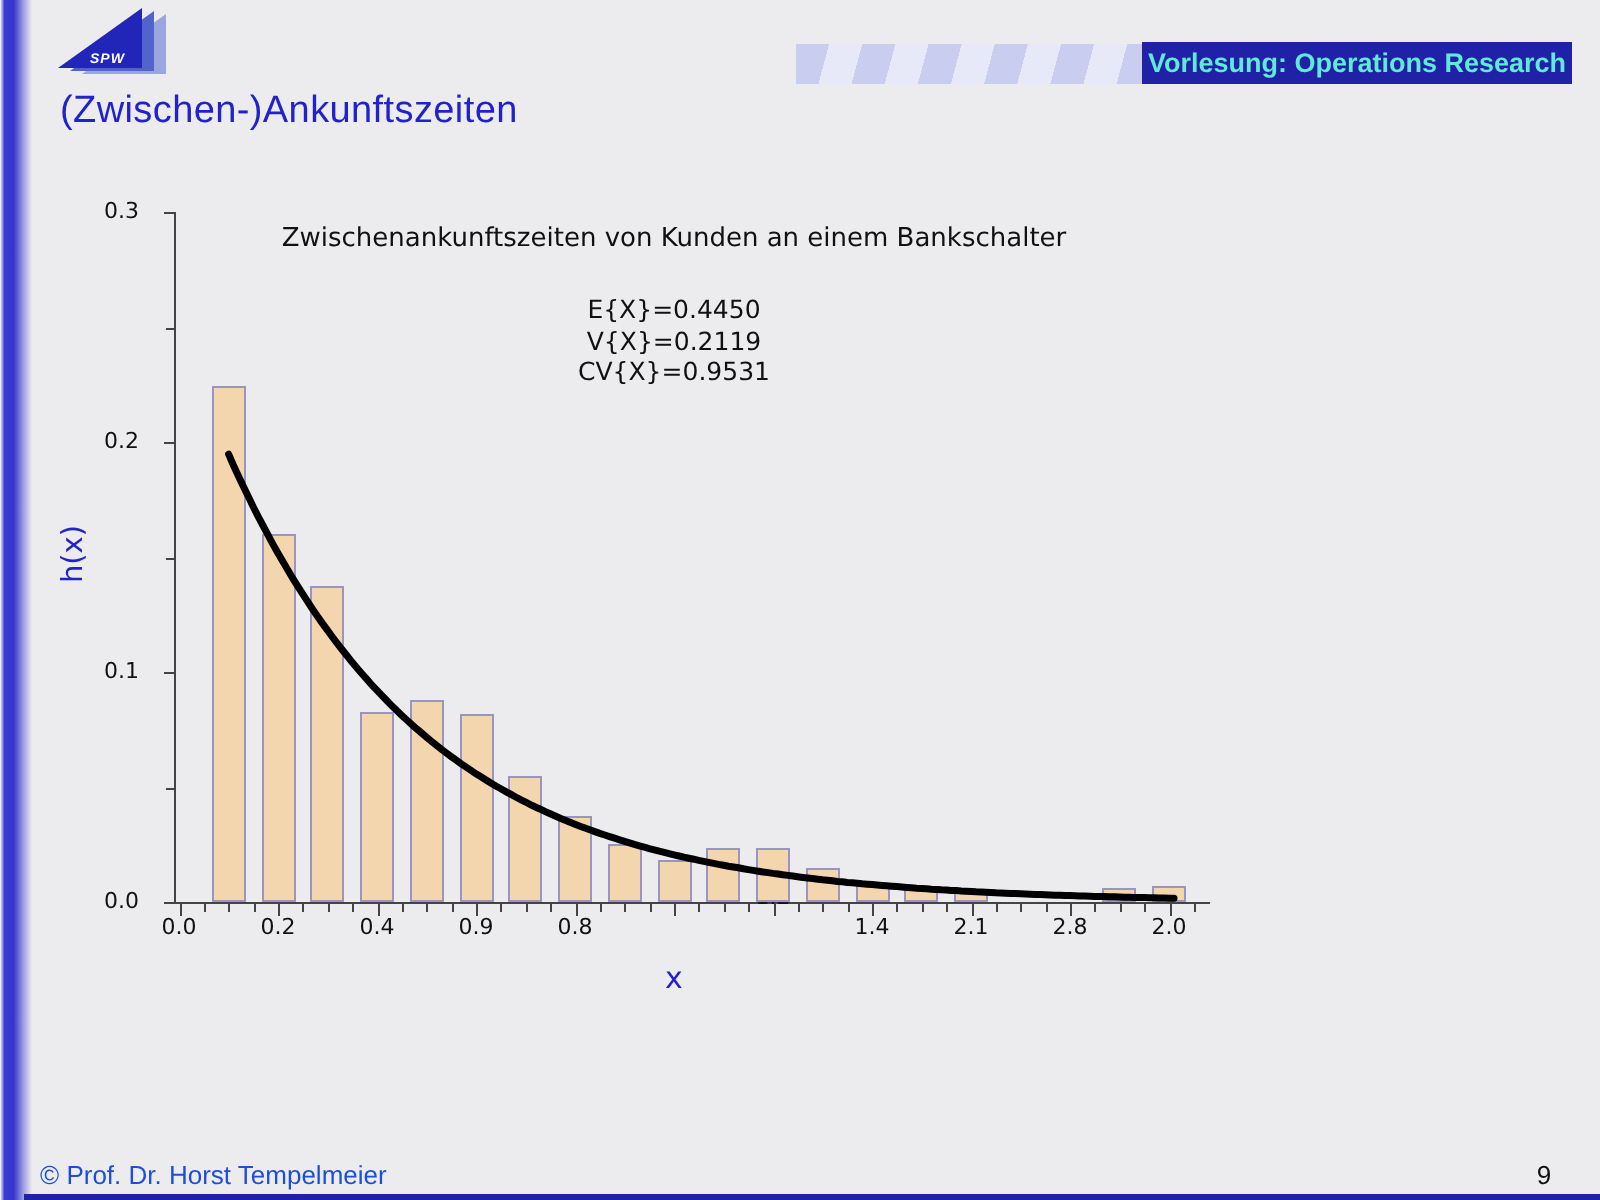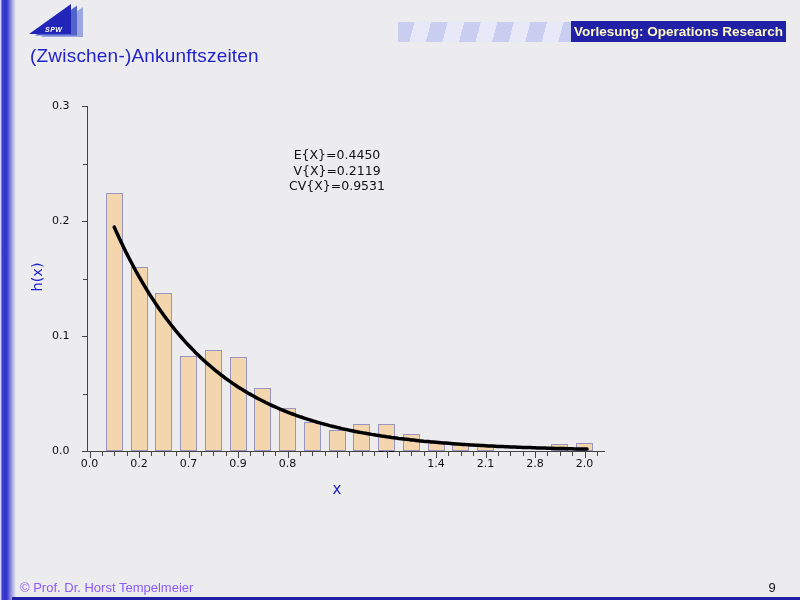--- a/index.html
+++ b/index.html
@@ -18,29 +18,29 @@
   }
   #header-stripes{
     position:absolute;left:398px;top:22px;width:173px;height:20px;
     background:repeating-linear-gradient(105deg,#c9cdf0 0px,#c9cdf0 16px,#e7e9f8 16px,#e7e9f8 32px);
   }
   #header-box{
     position:absolute;left:571px;top:21px;width:215px;height:21px;
     background:#2121a8;display:flex;align-items:center;justify-content:center;
   }
   #header-box span{
-    color:#fef9c3;font-size:13.5px;font-weight:bold;white-space:nowrap;
+    color:#5eead4;font-size:13.5px;font-weight:bold;white-space:nowrap;
   }
   #logo{position:absolute;left:28px;top:3px;}
   #slide-title{
     position:absolute;left:30px;top:45px;
     color:#2222cc;font-size:19px;letter-spacing:0.2px;
   }
   #footer-text{
-    position:absolute;left:20px;top:580px;color:#8b5cf6;font-size:13px;
+    position:absolute;left:20px;top:580px;color:#1d4ed8;font-size:13px;
   }
   #page-number{
     position:absolute;left:760px;top:580px;width:24px;text-align:center;color:#111;font-size:13px;
   }
   
   #chart{
     position:absolute;left:0;top:0;width:800px;height:600px;
     font-family:"DejaVu Sans", sans-serif;
   }
   #chart-title{
@@ -84,20 +84,21 @@
 <svg id="logo" width="58" height="34" viewBox="0 0 58 34">
   <polygon points="13,34 55,34 55,4" fill="#99a6e0"></polygon>
   <polygon points="7,32.5 49,32.5 49,2.5" fill="#5264cc"></polygon>
   <polygon points="1,31 43,31 43,1" fill="#2126b8"></polygon>
   <text x="17" y="28.5" font-size="7" font-style="italic" font-weight="bold" fill="#ffffff" font-family="Liberation Sans, sans-serif" letter-spacing="0.5">SPW</text>
 </svg>
 
 <div id="slide-title">(Zwischen-)Ankunftszeiten</div>
 
 <div id="chart">
+  <div id="chart-title">Zwischenankunftszeiten von Kunden an einem Bankschalter</div>
   <div id="chart-stats">
     <div>E{X}=0.4450</div>
     <div>V{X}=0.2119</div>
     <div>CV{X}=0.9531</div>
   </div>
   <div id="y-axis-title">h(x)</div>
   <div id="x-axis-title">x</div>
 
 <div class="axis-line" style="left: 86.5px; top: 106px; width: 1px; height: 345px;"></div>
     <div class="axis-line" style="left: 86.5px; top: 451px; width: 518.5px; height: 1px;"></div>
@@ -116,21 +117,21 @@
     <div class="tick-label x-tick-label" style="left: 72.5px; top: 457px;">0.0</div>
     <div class="tick" style="left: 101.875px; top: 452px; width: 1px; height: 4px;"></div>
     <div class="tick" style="left: 114.25px; top: 452px; width: 1px; height: 4px;"></div>
     <div class="tick" style="left: 126.625px; top: 452px; width: 1px; height: 4px;"></div>
     <div class="tick" style="left: 139px; top: 452px; width: 1px; height: 6px;"></div>
     <div class="tick-label x-tick-label" style="left: 122px; top: 457px;">0.2</div>
     <div class="tick" style="left: 151.375px; top: 452px; width: 1px; height: 4px;"></div>
     <div class="tick" style="left: 163.75px; top: 452px; width: 1px; height: 4px;"></div>
     <div class="tick" style="left: 176.125px; top: 452px; width: 1px; height: 4px;"></div>
     <div class="tick" style="left: 188.5px; top: 452px; width: 1px; height: 6px;"></div>
-    <div class="tick-label x-tick-label" style="left: 171.5px; top: 457px;">0.7</div>
+    <div class="tick-label x-tick-label" style="left: 171.5px; top: 457px;">0.4</div>
     <div class="tick" style="left: 200.875px; top: 452px; width: 1px; height: 4px;"></div>
     <div class="tick" style="left: 213.25px; top: 452px; width: 1px; height: 4px;"></div>
     <div class="tick" style="left: 225.625px; top: 452px; width: 1px; height: 4px;"></div>
     <div class="tick" style="left: 238px; top: 452px; width: 1px; height: 6px;"></div>
     <div class="tick-label x-tick-label" style="left: 221px; top: 457px;">0.9</div>
     <div class="tick" style="left: 250.375px; top: 452px; width: 1px; height: 4px;"></div>
     <div class="tick" style="left: 262.75px; top: 452px; width: 1px; height: 4px;"></div>
     <div class="tick" style="left: 275.125px; top: 452px; width: 1px; height: 4px;"></div>
     <div class="tick" style="left: 287.5px; top: 452px; width: 1px; height: 6px;"></div>
     <div class="tick-label x-tick-label" style="left: 270.5px; top: 457px;">0.8</div>

